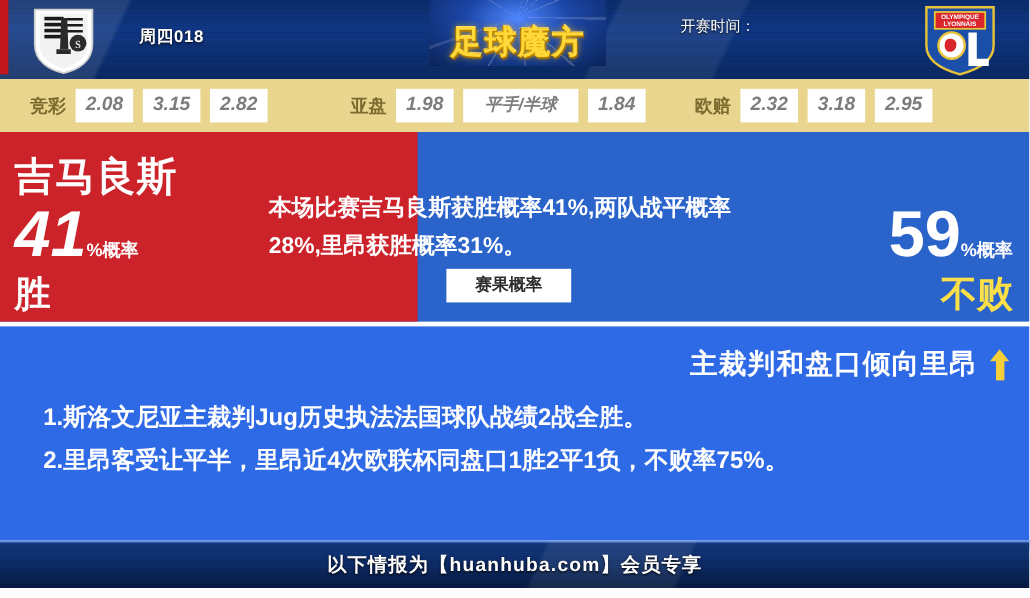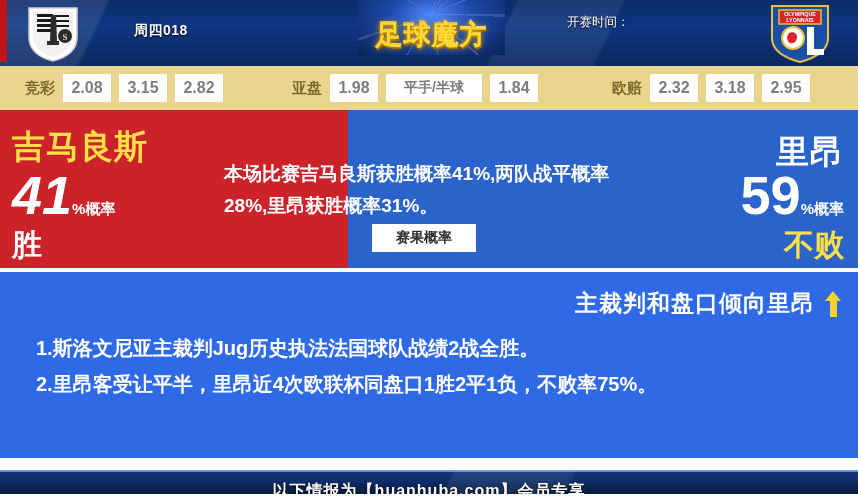--- a/index.html
+++ b/index.html
@@ -14,21 +14,21 @@
           background:
             linear-gradient(115deg,rgba(255,255,255,0.10) 0 12%,rgba(255,255,255,0) 12.5% 100%),
             linear-gradient(115deg,rgba(255,255,255,0) 0 58%,rgba(255,255,255,0.07) 58.5% 70%,rgba(255,255,255,0) 70.5%),
             repeating-linear-gradient(0deg,rgba(0,0,0,0.10) 0 1px,rgba(0,0,0,0) 1px 2px);
           pointer-events:none;}
   .edge-red{position:absolute;left:0;top:0;width:7px;height:62px;background:#c0151b;}
 
   .crest-home{position:absolute;left:25px;top:5px;width:56px;height:58px;}
   .crest-away{position:absolute;left:769px;top:4px;width:62px;height:60px;}
 
-  .match-no{position:absolute;left:134px;top:22px;color:#ffffff;font-size:14px;
+  .match-no{position:absolute;left:116px;top:22px;color:#ffffff;font-size:14px;
             font-weight:bold;letter-spacing:.5px;text-shadow:0 1px 2px #000;text-align:center;}
 
   .logo-box{position:absolute;left:358px;top:0;width:147px;height:55px;
             background:radial-gradient(ellipse at 50% 28%,#4f86ff 0%,#1c47a8 42%,#0a2357 100%);}
   .logo-box .rays{position:absolute;inset:0;
             background:conic-gradient(from 0deg at 50% 26%,
               rgba(255,255,255,0.22) 0 2deg,rgba(255,255,255,0) 2deg 14deg,
               rgba(255,255,255,0.16) 14deg 16deg,rgba(255,255,255,0) 16deg 30deg,
               rgba(255,255,255,0.20) 30deg 32deg,rgba(255,255,255,0) 32deg 48deg,
               rgba(255,255,255,0.14) 48deg 50deg,rgba(255,255,255,0) 50deg 66deg,
@@ -46,27 +46,27 @@
 
   .kickoff{position:absolute;left:567px;top:12px;color:#ffffff;font-size:12.5px;
            line-height:20px;text-shadow:0 1px 2px #000;}
 
   
   .odds{position:absolute;left:0;top:66px;width:858px;height:44px;background:#e9d58e;}
   .odds .grp{position:absolute;top:0;height:44px;display:flex;align-items:center;gap:8px;}
   .odds .lbl{color:#7a6a2d;font-size:15px;font-weight:bold;}
   .odds .cell{background:#ffffff;color:#7d7d7d;font-size:16px;font-weight:bold;
               height:28px;min-width:48px;padding:0 8px;display:flex;align-items:center;
-              justify-content:center;box-sizing:border-box;}
+              justify-content:center;box-sizing:border-box;font-style:italic;}
   .odds .cell.wide{min-width:96px;font-size:14px;}
 
   
   .band{position:absolute;left:0;top:110px;width:858px;height:158px;background:#2a63c9;}
   .band .left{position:absolute;left:0;top:0;width:348px;height:158px;background:#cc2229;}
-  .team-home{position:absolute;left:12px;top:20px;color:#fde047;font-size:33px;font-weight:bold;
+  .team-home{position:absolute;left:12px;top:20px;color:#ffffff;font-size:33px;font-weight:bold;
              letter-spacing:1px;line-height:34px;}
   .pct-home{position:absolute;left:12px;top:60px;color:#fff;}
   .pct-home .num{font-size:54px;font-weight:bold;line-height:50px;font-style:italic;}
   .pct-home .suf{font-size:15px;font-weight:bold;}
   .res-home{position:absolute;left:12px;top:115px;color:#fff;font-size:30px;font-weight:bold;}
 
   .mid-text{position:absolute;left:224px;top:48px;width:395px;color:#fff;
             font-size:19px;font-weight:bold;line-height:32px;}
 
   .tab{position:absolute;left:372px;top:114px;width:104px;height:28px;background:#fff;
@@ -87,21 +87,21 @@
   .arrow-up{width:17px;height:26px;position:relative;}
   .arrow-up .shaft{position:absolute;left:5px;top:8px;width:7px;height:18px;background:#f5cf3a;}
   .arrow-up .head{position:absolute;left:0;top:0;width:0;height:0;
                   border-left:8.5px solid transparent;border-right:8.5px solid transparent;
                   border-bottom:10px solid #f5cf3a;}
   .notes{position:absolute;left:36px;top:58px;width:790px;color:#fff;
          font-size:20px;font-weight:bold;line-height:36px;}
   .notes .n{display:block;}
 
   
-  .footer{position:absolute;left:0;top:470px;width:858px;height:24px;
+  .footer{position:absolute;left:0;top:450px;width:858px;height:40px;
           background:linear-gradient(180deg,#143a82 0%,#0e2f6e 45%,#071b42 100%);
           overflow:hidden;}
   .footer .sheen{position:absolute;inset:0;
           background:
             linear-gradient(115deg,rgba(255,255,255,0) 0 52%,rgba(255,255,255,0.07) 52.5% 66%,rgba(255,255,255,0) 66.5%),
             repeating-linear-gradient(0deg,rgba(0,0,0,0.10) 0 1px,rgba(0,0,0,0) 1px 2px);}
   .footer .ftxt{position:absolute;left:0;right:0;top:11px;text-align:center;color:#fff;
           font-size:16px;font-weight:bold;letter-spacing:1px;text-shadow:0 1px 2px #000;}
   .footer .topline{position:absolute;left:0;top:0;width:858px;height:2px;background:#6f9ae8;}
 </style>
@@ -158,42 +158,41 @@
       <span class="cell">2.08</span>
       <span class="cell">3.15</span>
       <span class="cell">2.82</span>
     </div>
     <div class="grp" style="left:292px;">
       <span class="lbl">亚盘</span>
       <span class="cell">1.98</span>
       <span class="cell wide">平手/半球</span>
       <span class="cell">1.84</span>
     </div>
-    <div class="grp" style="left:612px;">
+    <div class="grp" style="left:579px;">
       <span class="lbl">欧赔</span>
       <span class="cell">2.32</span>
       <span class="cell">3.18</span>
       <span class="cell">2.95</span>
     </div>
   </div>
 
   <div class="band">
     <div class="left">
       <div class="team-home">吉马良斯</div>
       <div class="pct-home">
         <span class="num">41</span><span class="suf">%概率</span>
       </div>
       <div class="res-home">胜</div>
     </div>
 
     <div class="tab">赛果概率</div>
 
     <div class="mid-text">本场比赛吉马良斯获胜概率41%,两队战平概率28%,里昂获胜概率31%。</div>
 
-    <div class="team-away">里昂</div>
     <div class="pct-away">
       <span class="num">59</span><span class="suf">%概率</span>
     </div>
     <div class="res-away">不败</div>
   </div>
 
   <div class="panel">
     <div class="panel-head">
       <span class="htxt">主裁判和盘口倾向里昂</span>
       <span class="arrow-up">

